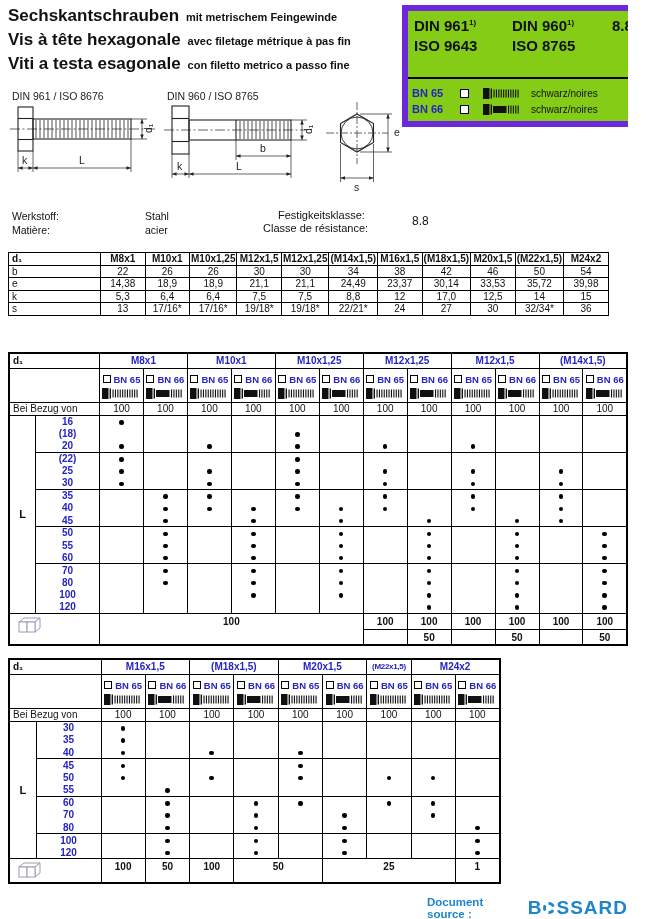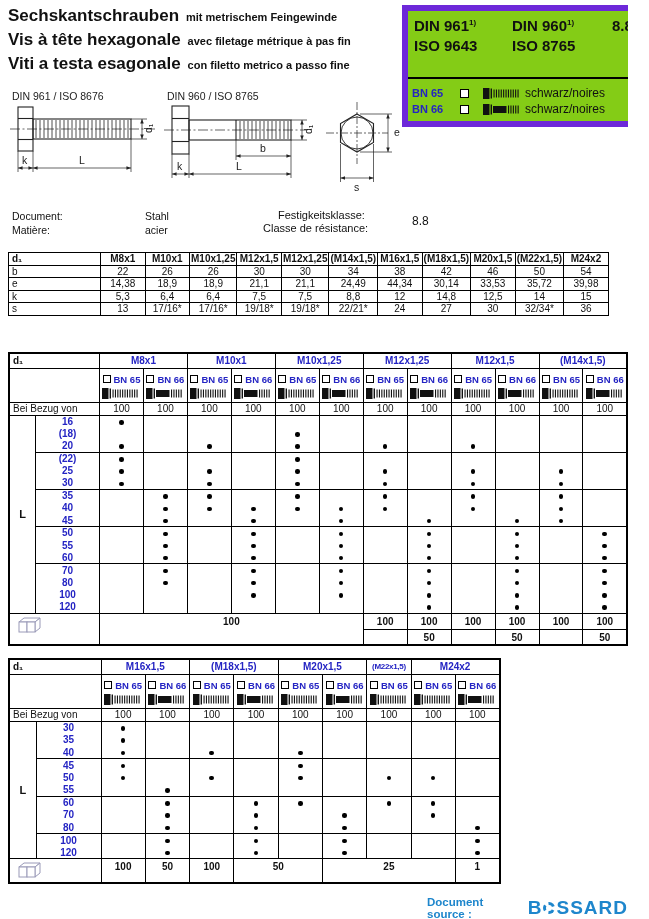--- a/index.html
+++ b/index.html
@@ -20,21 +20,21 @@
   .std-line1,.std-line2{display:flex;font-weight:bold;font-size:15px;white-space:nowrap}
   .std-line1 .s1{width:98px}.std-line1 .s2{width:100px}
   .std-line2{margin-top:3px}
   .std-line2 .s1{width:98px}
   sup{font-size:8px}
   .bn-area{padding-top:6px}
   .bn-row{display:flex;align-items:center;height:16px;padding-left:4px}
   .bn-code{color:var(--blue);font-weight:bold;font-size:11px;width:48px}
   .cb{display:inline-block;width:9px;height:9px;border:1.5px solid #000;background:#fff;flex:0 0 auto}
   .bn-ic{width:42px;margin-left:14px;flex:0 0 auto;line-height:0}
-  .bn-note{font-size:12px;}
+  .bn-note{font-size:10px;margin-left:6px}
 
   
   .dwg{position:absolute;left:0;top:84px}
   .dwg text{font-size:10.5px;fill:#222;font-family:"Liberation Sans",sans-serif}
   .dwg .lbl{font-size:10.5px}
 
   
   .mat{position:absolute;font-size:10.5px}
   .mat.b{font-weight:normal;font-size:11px}
 
@@ -265,21 +265,21 @@
         <line x1="388" y1="30" x2="388" y2="68" marker-start="url(#ar)" marker-end="url(#ar)"></line>
         <line x1="340.5" y1="60" x2="340.5" y2="98"></line>
           <line x1="373.5" y1="60" x2="373.5" y2="98"></line>
         <line x1="340.5" y1="94" x2="373.5" y2="94" marker-start="url(#ar)" marker-end="url(#ar)"></line>
       </g>
       <text x="394" y="52">e</text>
       <text x="354" y="107">s</text>
     </g>
   </svg>
 
-  <span class="mat" style="left:12px;top:210px">Document:</span>
+  <span class="mat" style="left:12px;top:210px">Werkstoff:</span>
   <span class="mat" style="left:12px;top:224px">Matière:</span>
   <span class="mat" style="left:145px;top:210px">Stahl</span>
   <span class="mat" style="left:145px;top:224px">acier</span>
   <span class="mat b" style="left:278px;top:209px">Festigkeitsklasse:</span>
   <span class="mat b" style="left:263px;top:222px">Classe de résistance:</span>
   <span class="mat b" style="left:412px;top:214px;font-size:12px">8.8</span>
 
   <div id="dim-mount">
       <table class="dim-table">
         <colgroup>
@@ -326,36 +326,36 @@
             <td>54</td>
           </tr>
           <tr>
             <td class="lbl">e</td>
             <td>14,38</td>
             <td>18,9</td>
             <td>18,9</td>
             <td>21,1</td>
             <td>21,1</td>
             <td>24,49</td>
-            <td>44,34</td>
+            <td>23,37</td>
             <td>30,14</td>
             <td>33,53</td>
             <td>35,72</td>
             <td>39,98</td>
           </tr>
           <tr>
             <td class="lbl">k</td>
             <td>5,3</td>
             <td>6,4</td>
             <td>6,4</td>
             <td>7,5</td>
             <td>7,5</td>
             <td>8,8</td>
             <td>12</td>
-            <td>14,8</td>
+            <td>17,0</td>
             <td>12,5</td>
             <td>14</td>
             <td>15</td>
           </tr>
           <tr>
             <td class="lbl">s</td>
             <td>13</td>
             <td>17/16*</td>
             <td>17/16*</td>
             <td>19/18*</td>

